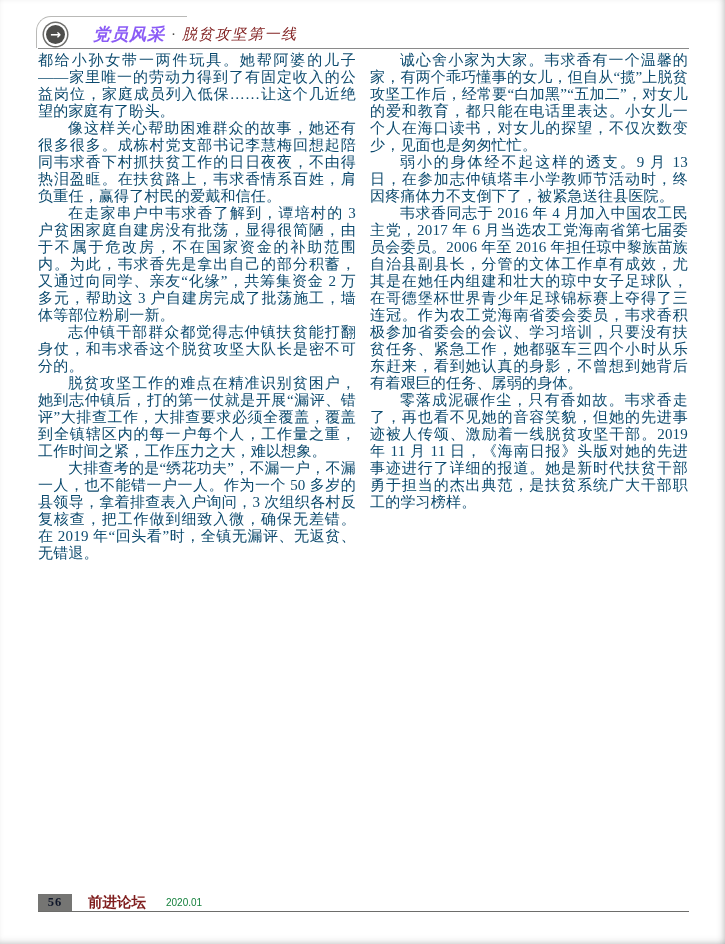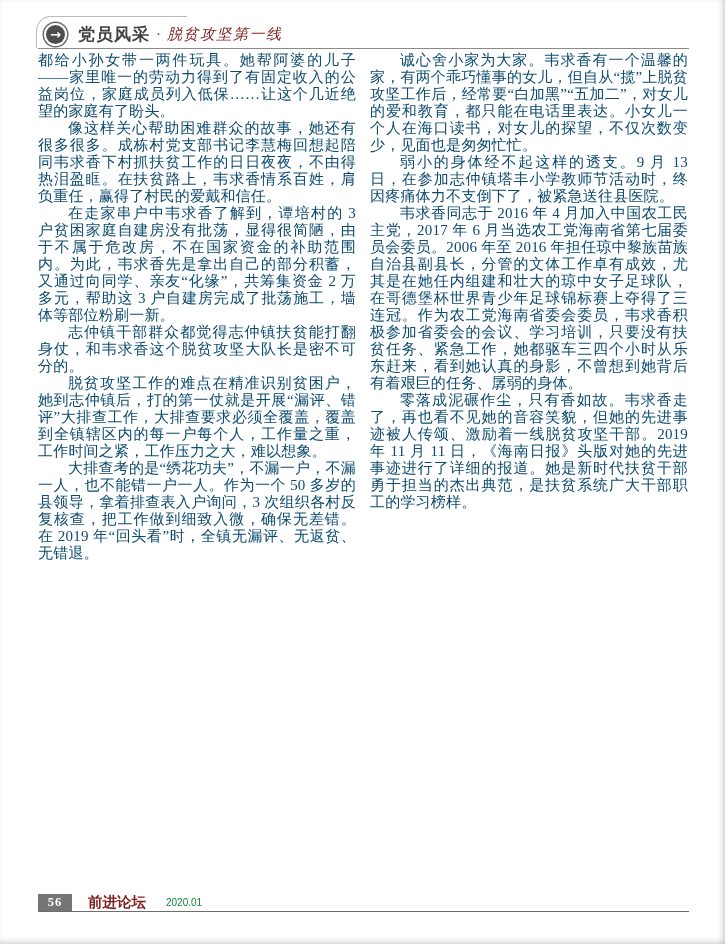--- a/index.html
+++ b/index.html
@@ -44,26 +44,27 @@
     flex:0 0 auto;
   }
   .icon-circle .arrow{
     color:#ffffff;
     font-family:"DejaVu Sans",sans-serif;
     font-size:13px;line-height:1;
     font-weight:bold;
     transform:translateY(-0.5px);
   }
   .section-title{
-    margin-left:13px;
+    margin-left:28px;
     font-family:"Liberation Sans","DejaVu Sans",sans-serif;
     font-weight:bold;
     font-size:17px;
-    color:#404040;
+    color:#8b5cf6;
     letter-spacing:1px;
+    font-style:italic;
   }
   .section-sep{
     margin:0 6px;
     font-size:15px;color:#4a4a48;
   }
   .section-subtitle{
     font-size:15px;
     font-style:italic;
     color:#7f1d1d;
     letter-spacing:1.5px;
@@ -97,21 +98,21 @@
     position:absolute;
     left:38px;right:36px;bottom:32px;
     height:20px;
     border-bottom:1.5px solid #6d6d6b;
     display:flex;align-items:flex-end;
   }
   .page-num{
     display:inline-flex;align-items:center;justify-content:center;
     min-width:34px;height:17px;
     background:#757573;
-    color:#ffffff;
+    color:#0f172a;
     font-size:12.5px;
     font-weight:bold;
     letter-spacing:1px;
   }
   .journal{
     margin-left:16px;
     font-family:"Liberation Sans","DejaVu Sans",sans-serif;
     font-weight:bold;
     font-size:14.5px;
     color:#7f1d1d;

